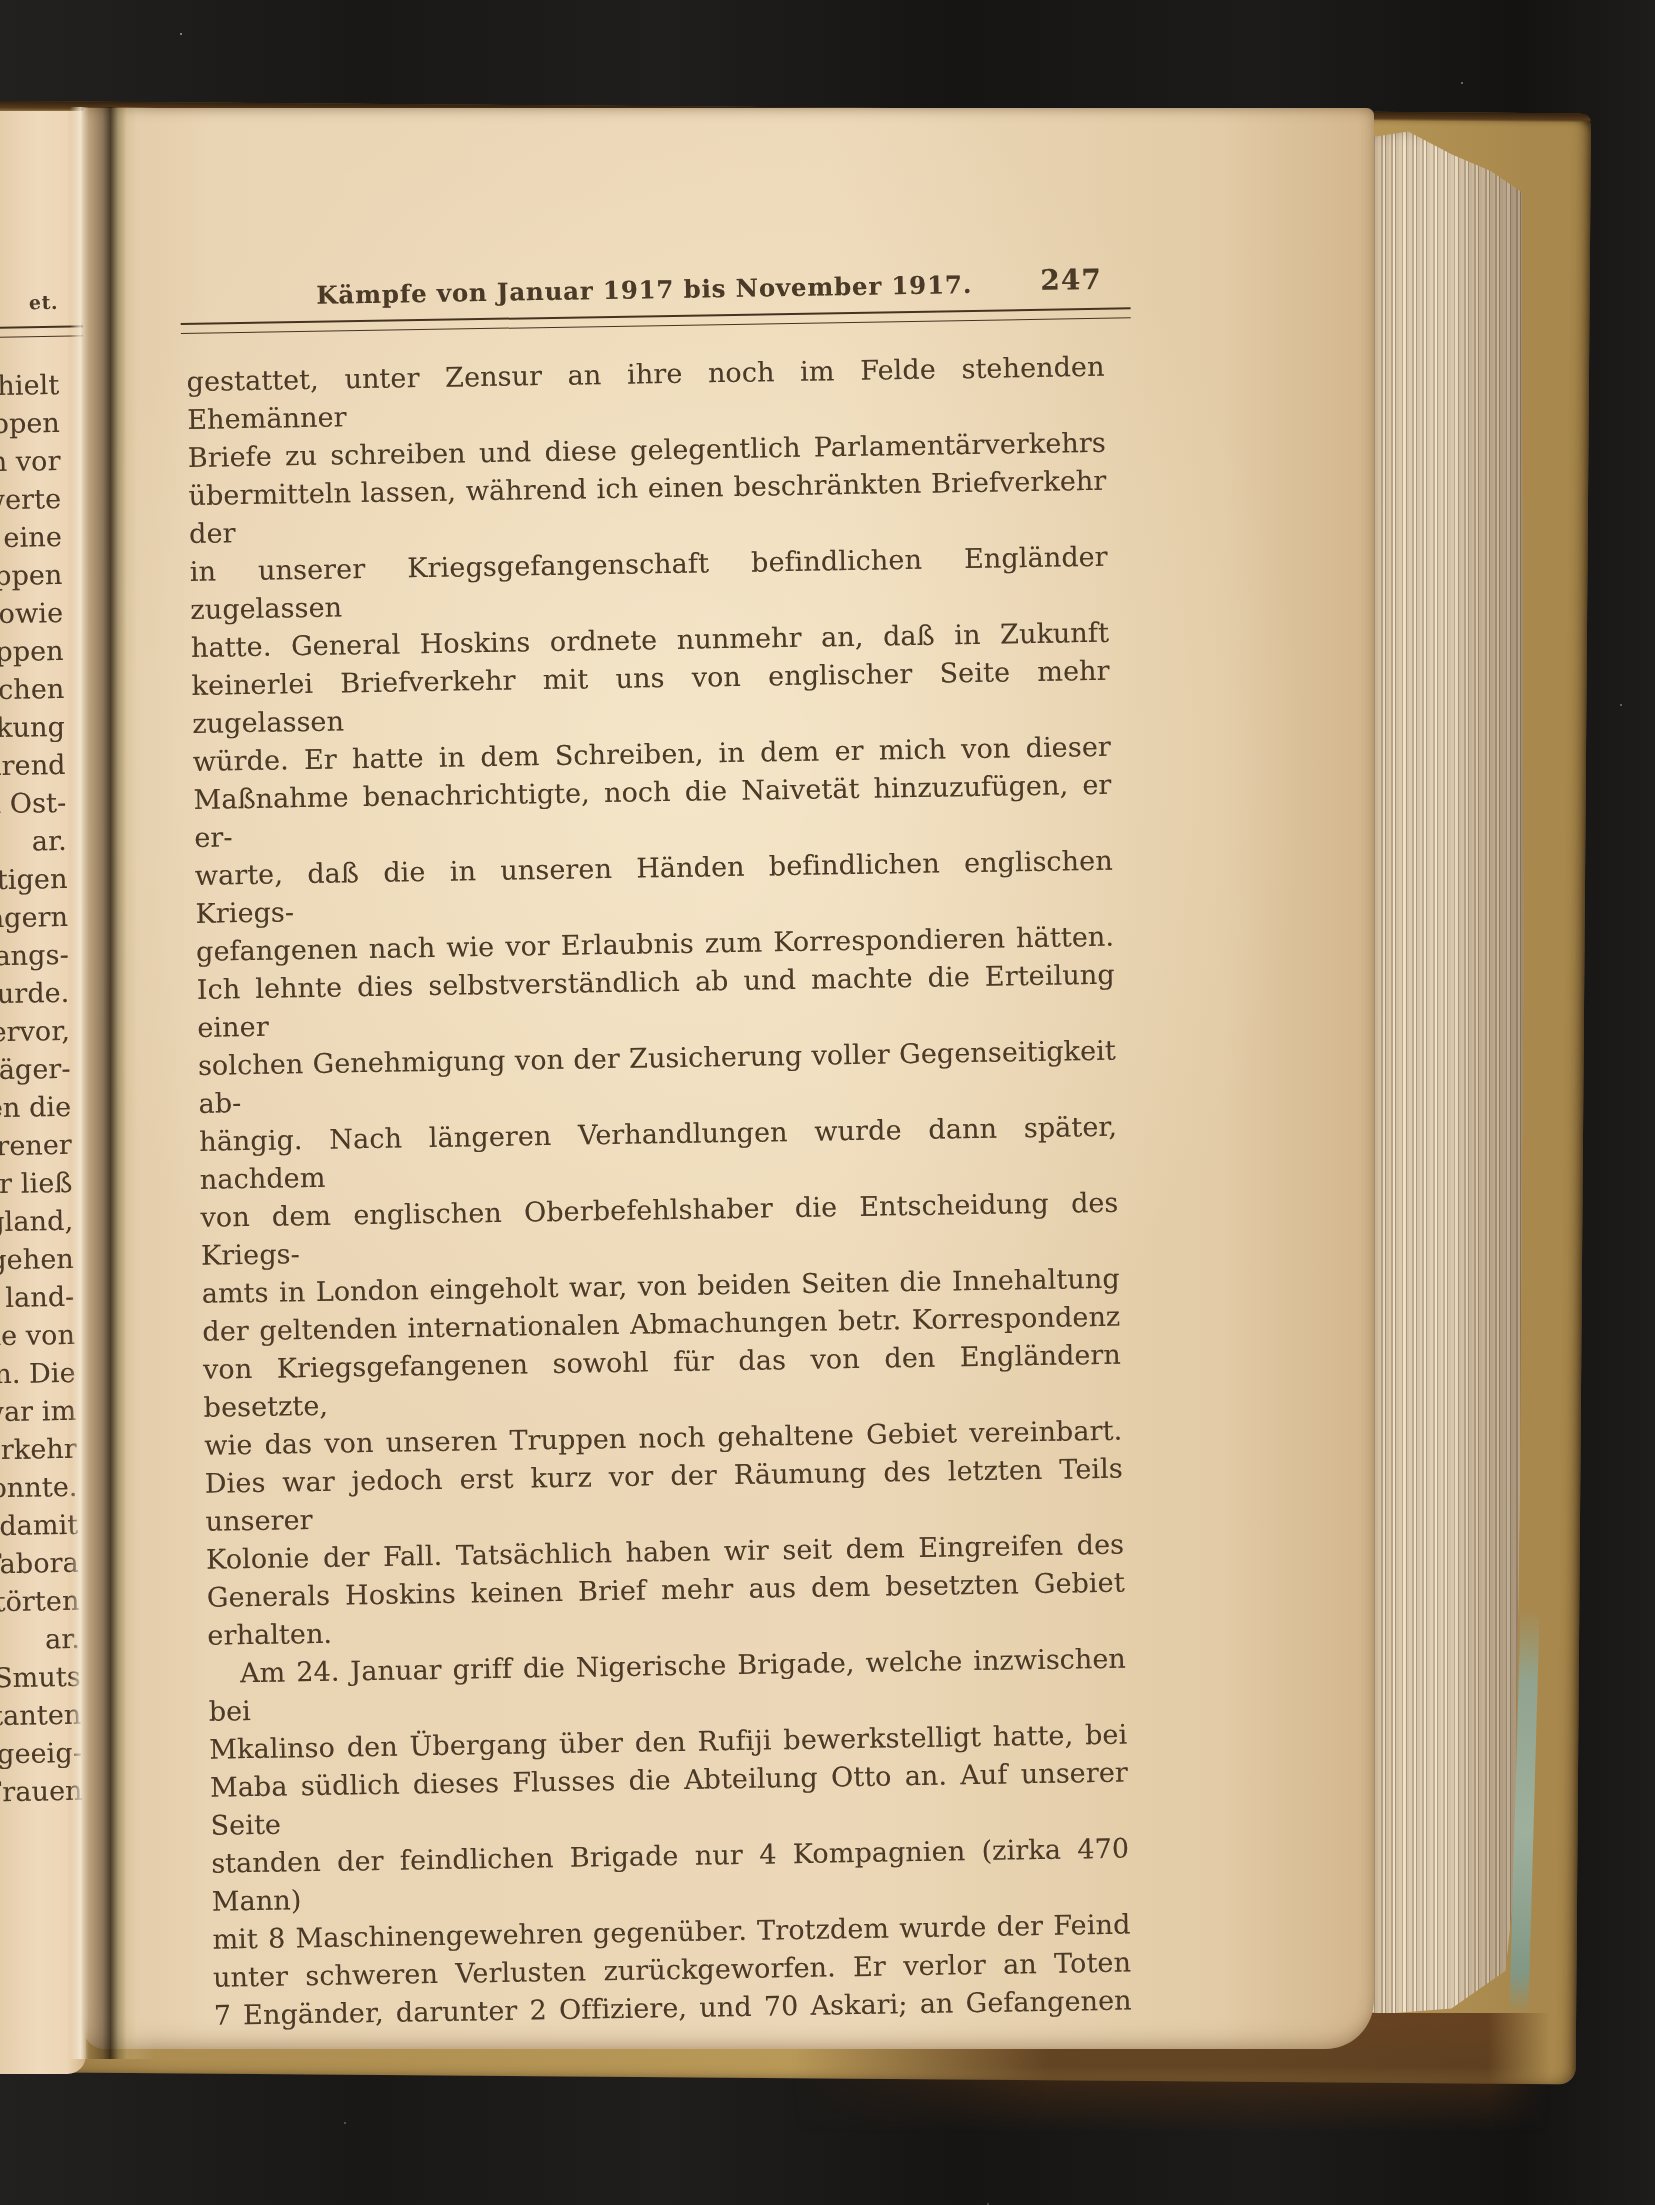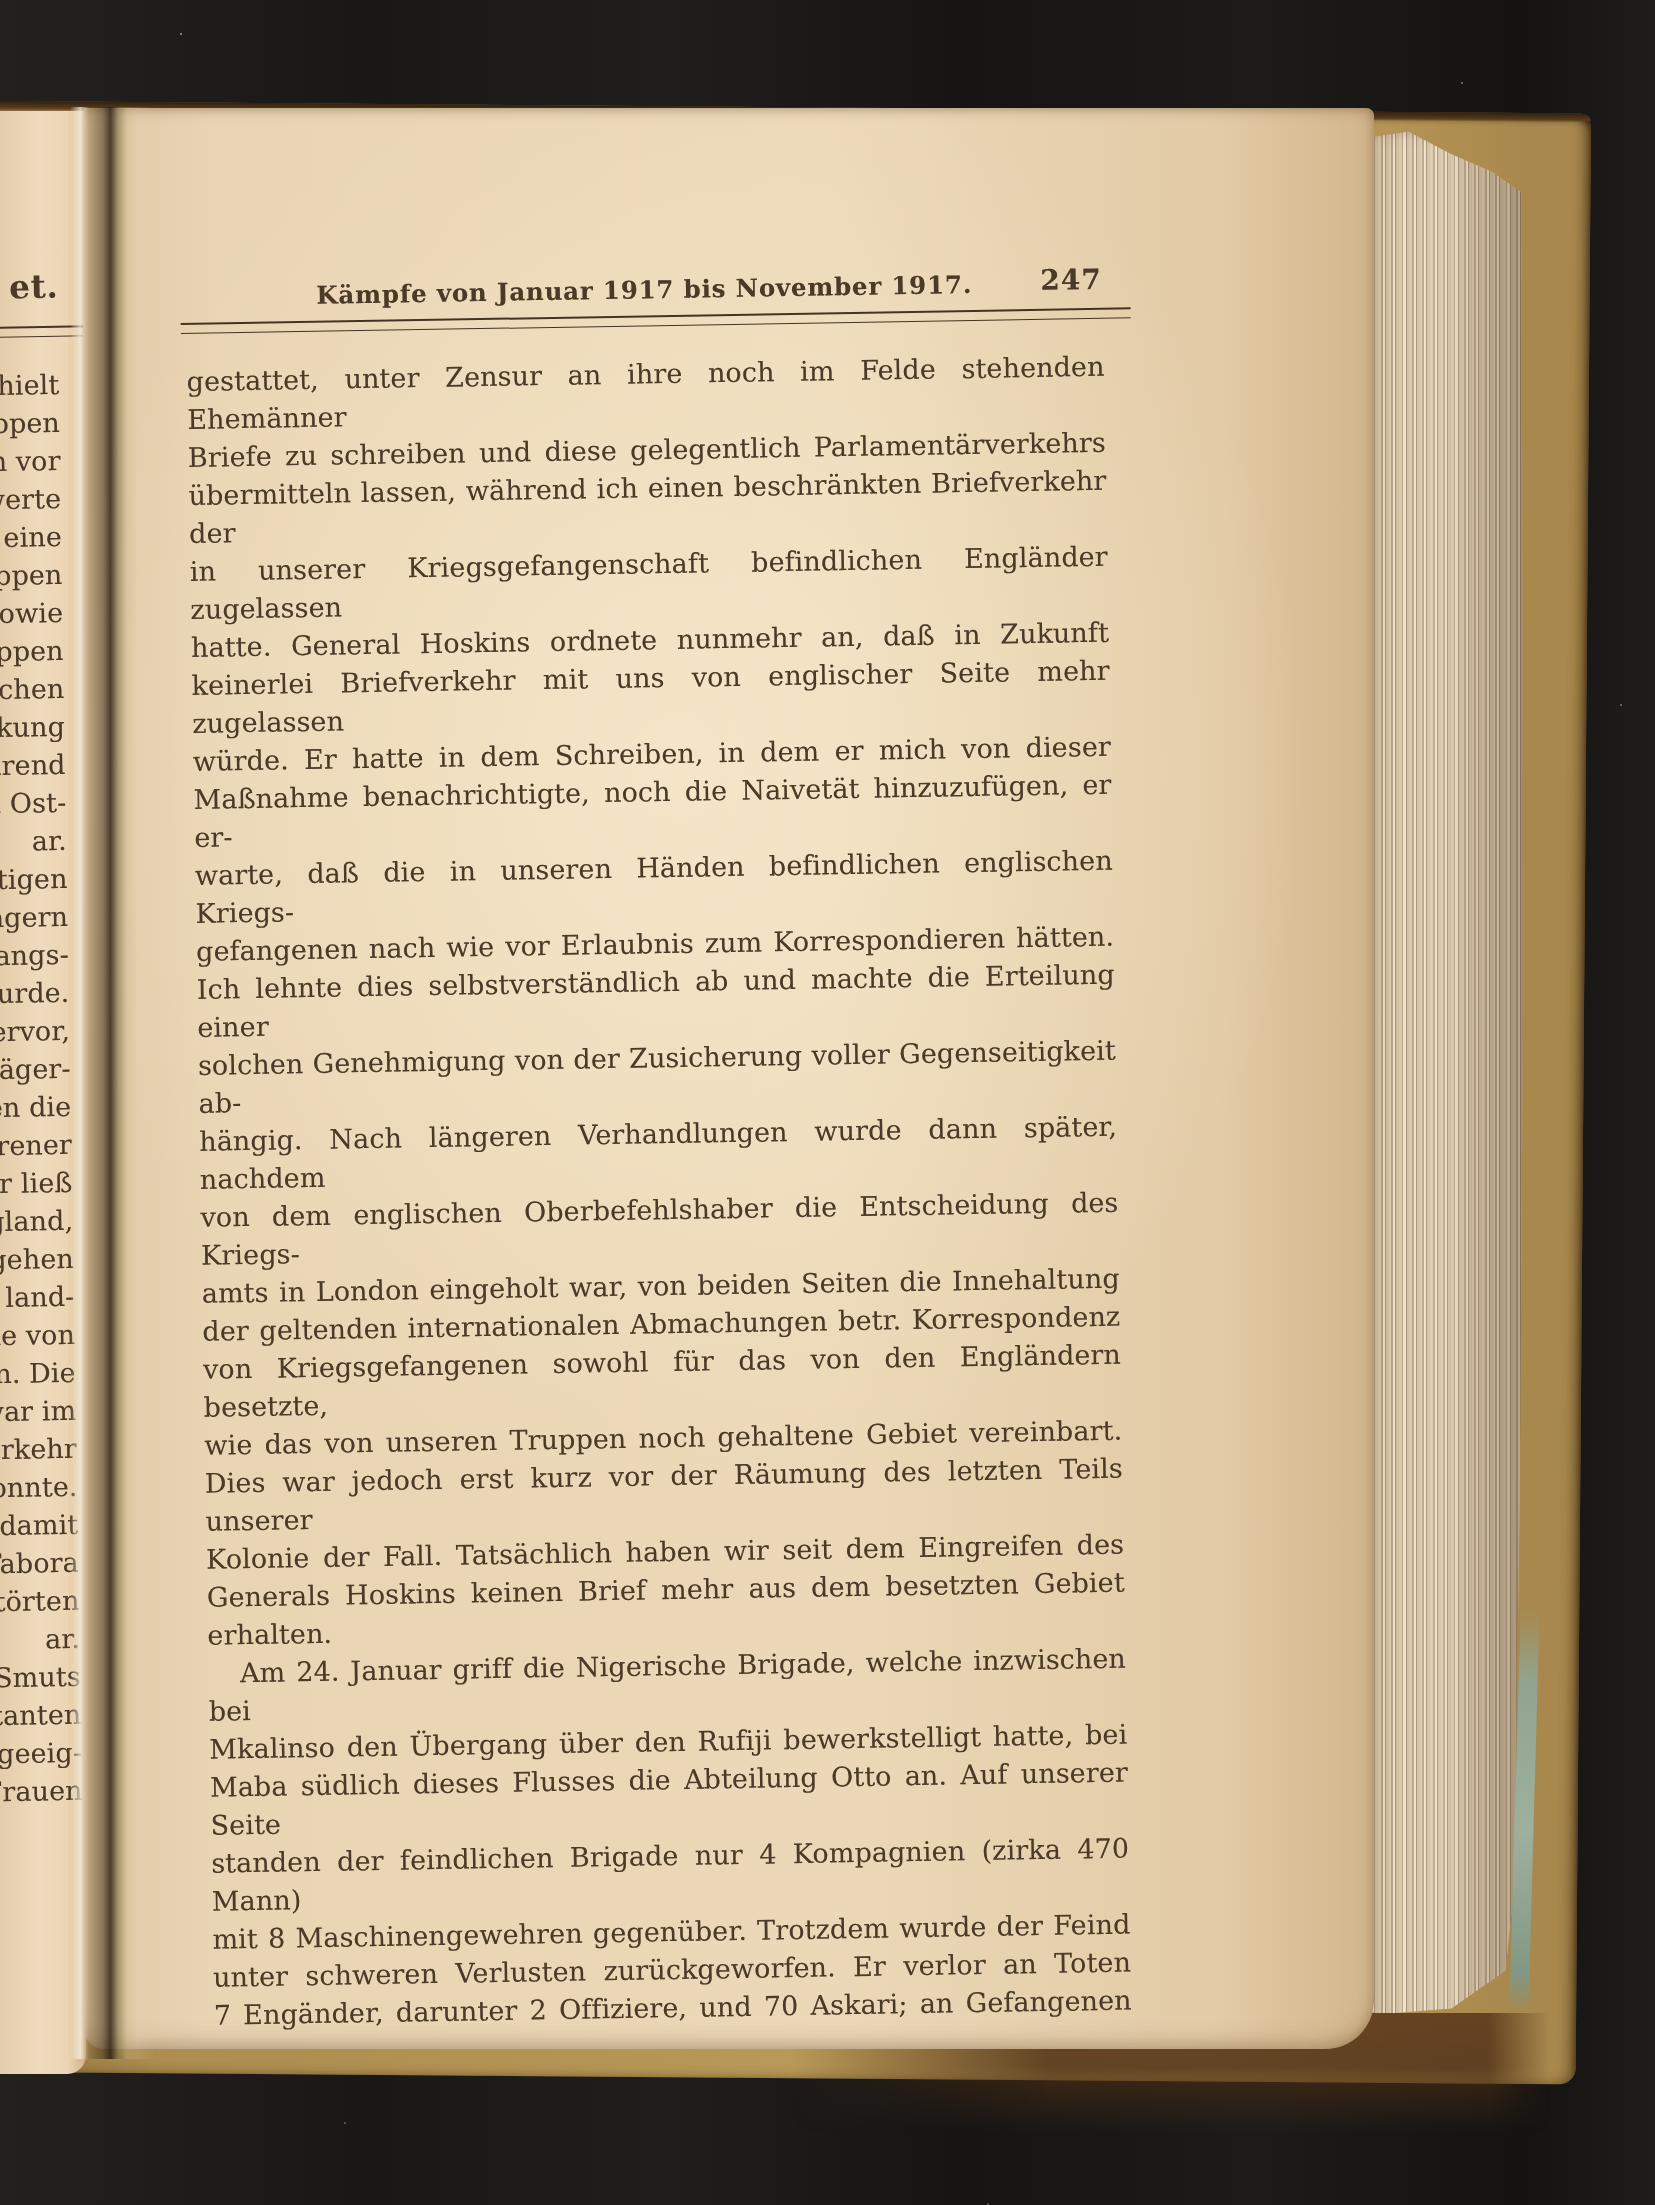--- a/index.html
+++ b/index.html
@@ -89,21 +89,21 @@
   .header-title{display:block; text-align:center; font-weight:bold; font-size:24.5px; letter-spacing:0.8px;}
   .header-pagenum{position:absolute; right:1.1px; top:-3.3px; font-size:28px; font-weight:bold; letter-spacing:1.1px;}
   .double-rule{margin-top:7.6px; margin-left:-5.5px; width:950px; height:8.2px;
     border-top:2.7px solid #443320; border-bottom:1.6px solid #443320;}
   .page-lines{margin-top:29.4px; font-size:27px; line-height:38px;}
   .line{text-align:justify; text-align-last:justify; word-spacing:0.5px;}
   .line.noju{text-align:left; text-align-last:auto;}
   .line.indent{text-indent:32px;}
 
   
-  .left-et{position:absolute; top:156px; right:28px; font-weight:bold; font-size:33px; letter-spacing:0.5px;
+  .left-et{position:absolute; top:180px; right:28px; font-weight:bold; font-size:19px; letter-spacing:0.5px;
     transform:rotate(-0.95deg); color:var(--ink,#4b3a27);}
   .left-rule{position:absolute; left:-14px; top:215px; width:109px; height:7.6px;
     border-top:2.7px solid #443320; border-bottom:1.6px solid #443320; transform:rotate(-0.95deg);}
   .left-lines{
     position:absolute; top:255px; right:27px; width:262px; text-align:right;
     transform:rotate(-0.95deg); transform-origin:100% 0;
     font-size:27px; line-height:38px; color:var(--ink,#4b3a27);
     letter-spacing:0.1px; text-shadow:0 0 0.5px rgba(75,58,39,.35);
   }
 </style>

